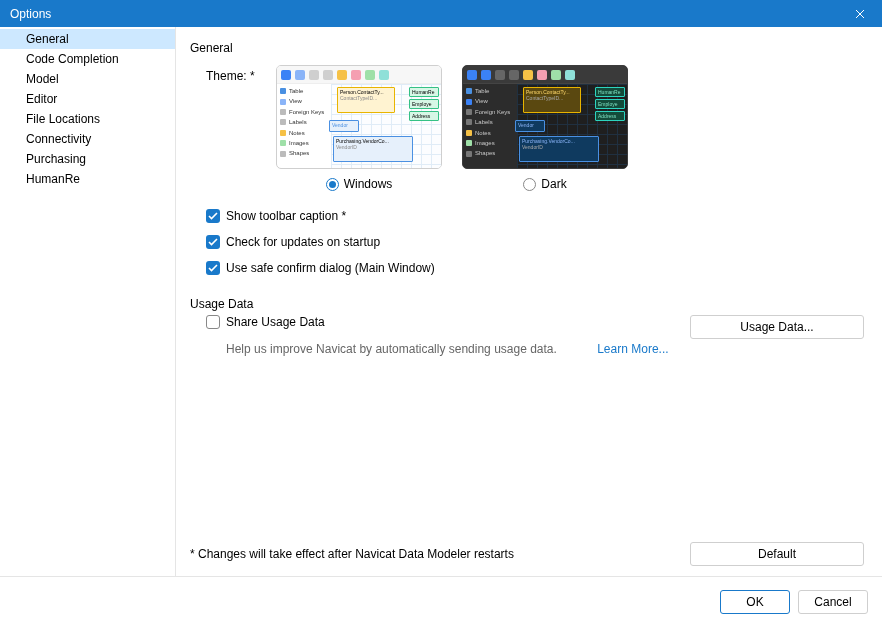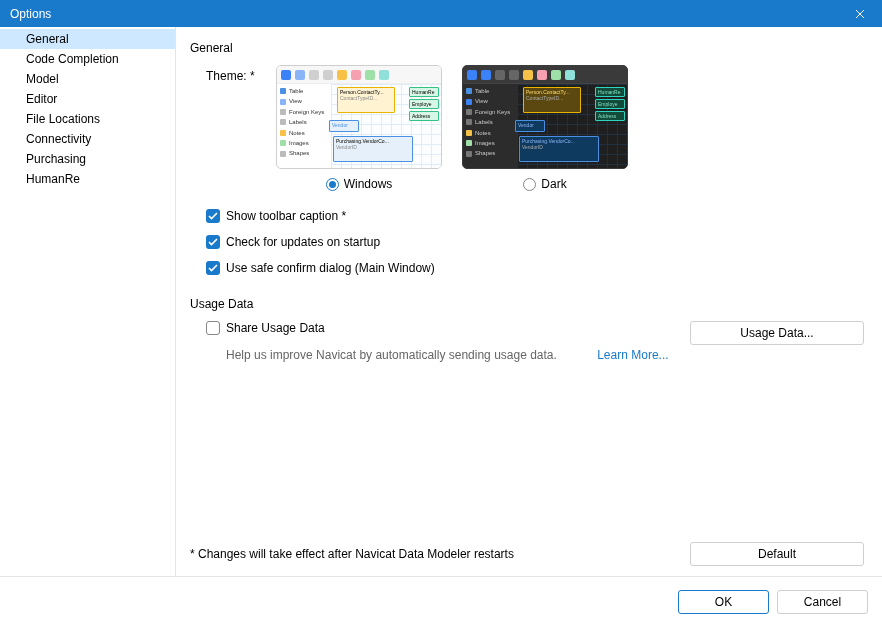--- a/index.html
+++ b/index.html
@@ -102,31 +102,31 @@
   .checkbox-row { display:flex; align-items:center; gap:6px; margin-left:16px; margin-top:12px;}
   .cb {
     width:14px;height:14px;border-radius:3px;
     display:flex;align-items:center;justify-content:center;
     flex-shrink:0;
   }
   .cb.checked{ background:#1979ca;}
   .cb.unchecked{ background:#fff; border:1px solid #888;}
   .cb svg{stroke:#fff;}
   .usage-section { margin-top:22px;}
-  .usage-row { display:flex; align-items:flex-start; justify-content:space-between; margin-top:10px;}
+  .usage-row { display:flex; align-items:flex-start; justify-content:space-between; margin-top:4px;}
   .usage-left { margin-left:16px;}
   .hint { color:#666; margin-left:36px; margin-top:3px;}
   .link{ color:#1979ca; cursor:pointer;margin-left:37px;}
   .btn {
     border:1px solid #cfcfcf; background:#fff; border-radius:3px;
     height:24px; display:flex;align-items:center;justify-content:center;
     cursor:default; font-size:12px;
   }
   .btn.wide{ width:174px;}
-  .btn.small{ width:91px;}
+  .btn.small{ width:70px;}
   .btn.primary{ border-color:#1979ca; color:#000;}
   .footer-in-content {
     position:absolute; left:14px; right:18px; bottom:10px;
     display:flex; justify-content:space-between; align-items:center;
   }
   .restart-note{ color:#000;text-align:center;}
   .bottom-bar {
     height:49px; display:flex; justify-content:flex-end; align-items:center;
     gap:8px; padding-right:14px;
   }

